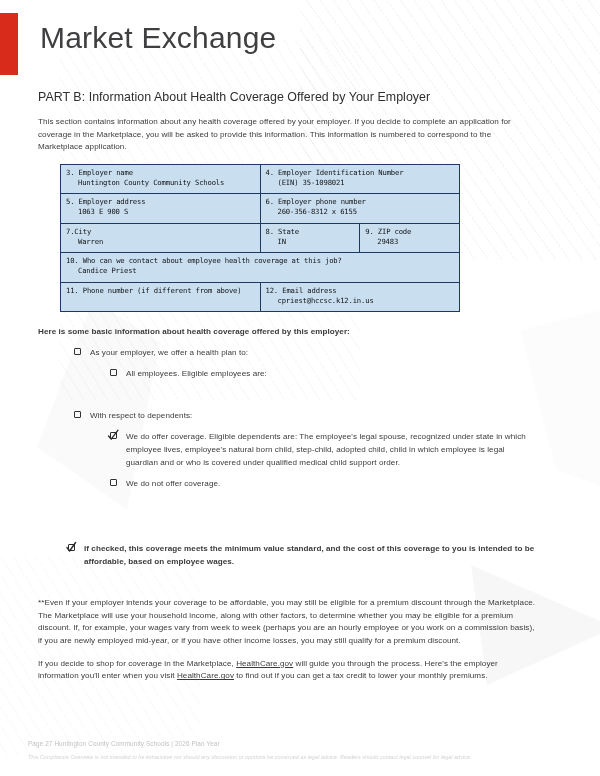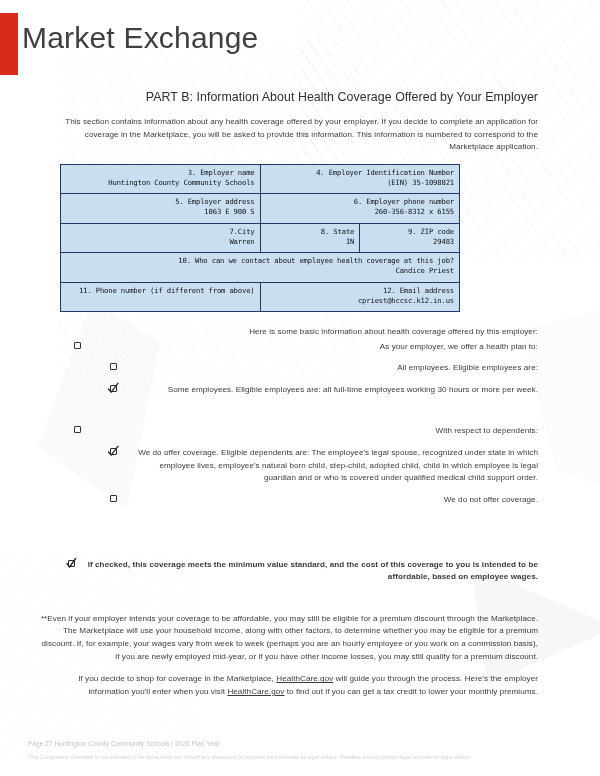--- a/index.html
+++ b/index.html
@@ -111,52 +111,51 @@
   .red-bar {
     position: absolute;
     left: 0;
     top: 13px;
     width: 18px;
     height: 62px;
     background: #d92b1c;
   }
   .brand-title {
     position: absolute;
-    left: 22px;
+    left: 40px;
     top: 21px;
     font-size: 30px;
     font-weight: 400;
     letter-spacing: 0.2px;
     color: #3f3f41;
     line-height: 1.1;
     white-space: nowrap;
   }
 
   
   .content {
     padding: 0 62px 0 38px;
     box-sizing: border-box;
-    text-align: right;
   }
   h2.part-title {
     font-size: 12.4px;
     font-weight: 400;
     color: #2f2f31;
     margin: 8px 0 11px 0;
     letter-spacing: 0.05px;
     line-height: 1.2;
   }
   p.body {
     font-size: 8.1px;
     line-height: 1.56;
     color: #3b3b3d;
     margin: 0 0 10px 0;
     letter-spacing: 0.06px;
   }
-  p.body.tight { margin-bottom: 2px; }
+  p.body.tight { margin-bottom: 8px; font-weight: bold; }
 
   
   .form-table {
     width: 400px;
     margin: 8px 0 14px 22px;
     border-collapse: collapse;
     background: #c9dff0;
     table-layout: fixed;
   }
   .form-table td {
@@ -342,50 +341,39 @@
         <span class="cb-text">As your employer, we offer a health plan to:</span>
       </div>
 
       <div class="cb-row lvl2">
         <span class="cb-box">
           <span class="sq"></span>
         </span>
         <span class="cb-text">All employees. Eligible employees are:</span>
       </div>
 
+
+      <div class="gap-lg"></div>
+
+      <div class="cb-row lvl0">
+        <span class="cb-box">
+          <span class="sq"></span>
+        </span>
+        <span class="cb-text">With respect to dependents:</span>
+      </div>
+
       <div class="cb-row lvl2">
         <span class="cb-box checked">
           <span class="sq"></span>
           <span class="tick">
             <svg width="13" height="13" viewBox="0 0 13 13">
               <path d="M1.5 7.0 L4.2 10.2 L11.0 1.2" fill="none" stroke="#2a2a2d" stroke-width="1.3" stroke-linecap="round" stroke-linejoin="round"></path>
             </svg>
           </span>
         </span>
-        <span class="cb-text">Some employees. Eligible employees are: all full-time employees working 30 hours or more per week.</span>
-      </div>
-
-      <div class="gap-lg"></div>
-
-      <div class="cb-row lvl0">
-        <span class="cb-box">
-          <span class="sq"></span>
-        </span>
-        <span class="cb-text">With respect to dependents:</span>
-      </div>
-
-      <div class="cb-row lvl2">
-        <span class="cb-box checked">
-          <span class="sq"></span>
-          <span class="tick">
-            <svg width="13" height="13" viewBox="0 0 13 13">
-              <path d="M1.5 7.0 L4.2 10.2 L11.0 1.2" fill="none" stroke="#2a2a2d" stroke-width="1.3" stroke-linecap="round" stroke-linejoin="round"></path>
-            </svg>
-          </span>
-        </span>
         <span class="cb-text">We do offer coverage. Eligible dependents are: The employee's legal spouse, recognized under state in which employee lives, employee's natural born child, step-child, adopted child, child in which employee is legal guardian and or who is covered under qualified medical child support order.</span>
       </div>
 
       <div class="cb-row lvl2">
         <span class="cb-box">
           <span class="sq"></span>
         </span>
         <span class="cb-text">We do not offer coverage.</span>
       </div>
 

